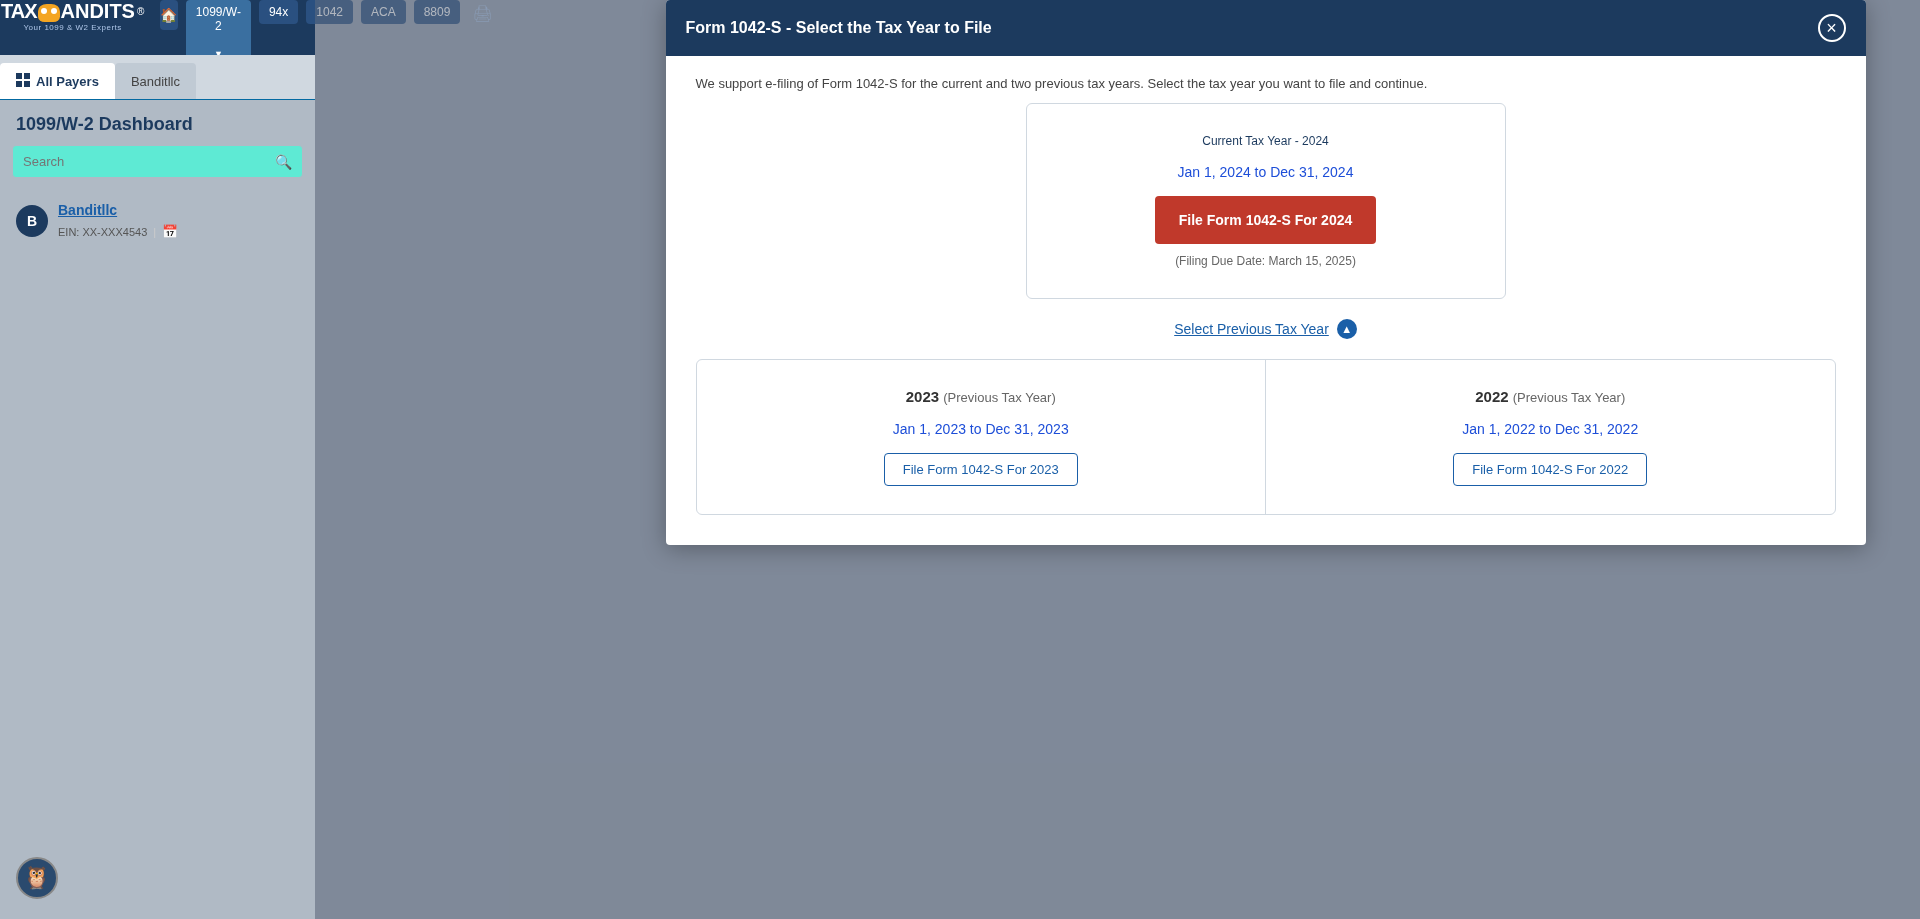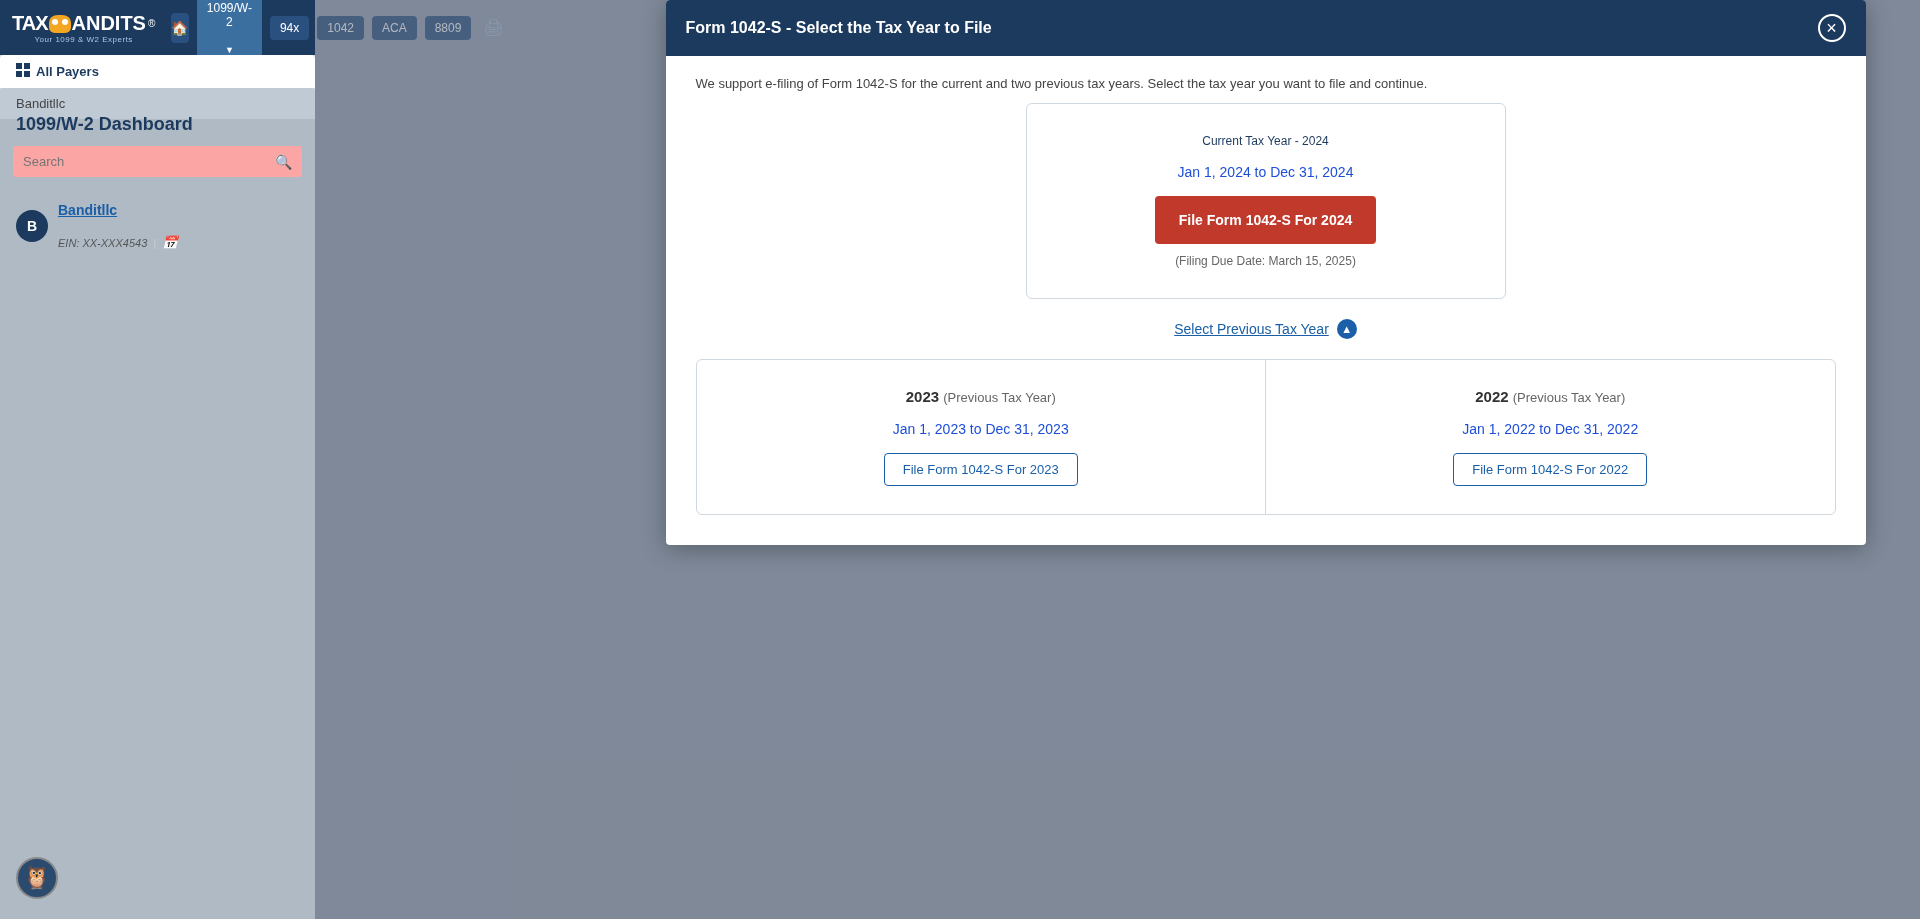--- a/index.html
+++ b/index.html
@@ -13,22 +13,22 @@
       background: #b0bac5;
       display: flex;
       flex-direction: column;
     }
 
     
     .topnav {
       background: #1c3a5e;
       height: 55px;
       display: flex;
-      align-items: center;
-      padding: 0 12px;
+      align-items: flex-start;
+      padding: 0 1px;
       gap: 8px;
     }
     .logo-area {
       display: flex;
       flex-direction: column;
       align-items: center;
       margin-right: 8px;
     }
     .nav-btn {
       background: #2a5080;
@@ -61,23 +61,23 @@
       color: #aec6e8;
       cursor: pointer;
       font-size: 16px;
       padding: 4px;
     }
 
     
     .payer-tabs {
       display: flex;
       background: #d0d8e0;
-      border-bottom: 6px solid #0369a1;
+      border-bottom: 1px solid #0369a1;
       height: 45px;
-      flex-direction: column;
+      align-items: flex-end;
     }
     .payer-tab {
       padding: 8px 16px;
       font-size: 13px;
       cursor: pointer;
       border-radius: 4px 4px 0 0;
       display: flex;
       align-items: center;
       gap: 6px;
       height: 36px;
@@ -104,21 +104,21 @@
     .search-bar {
       margin: 0 12px 12px;
       position: relative;
     }
     .search-bar input {
       width: 100%;
       padding: 8px 32px 8px 10px;
       border: 1px solid #b0bac5;
       border-radius: 4px;
       font-size: 13px;
-      background: #fca5a5;
+      background: #5eead4;
     }
     .search-icon {
       position: absolute;
       right: 10px; top: 50%;
       transform: translateY(-50%);
       color: #666;
       font-size: 14px;
     }
 
     
@@ -146,22 +146,21 @@
       font-weight: bold;
       text-decoration: underline;
       cursor: pointer;
     }
     .payer-ein {
       font-size: 11px;
       color: #555;
       display: flex;
       align-items: center;
       gap: 6px;
-      margin-top: 17px;
-      font-style: italic;
+      margin-top: 6px;
     }
     .cal-icon {
       color: #1a5fa8;
       font-size: 13px;
       cursor: pointer;
     }
 
     
     .bottom-avatar {
       position: absolute;

